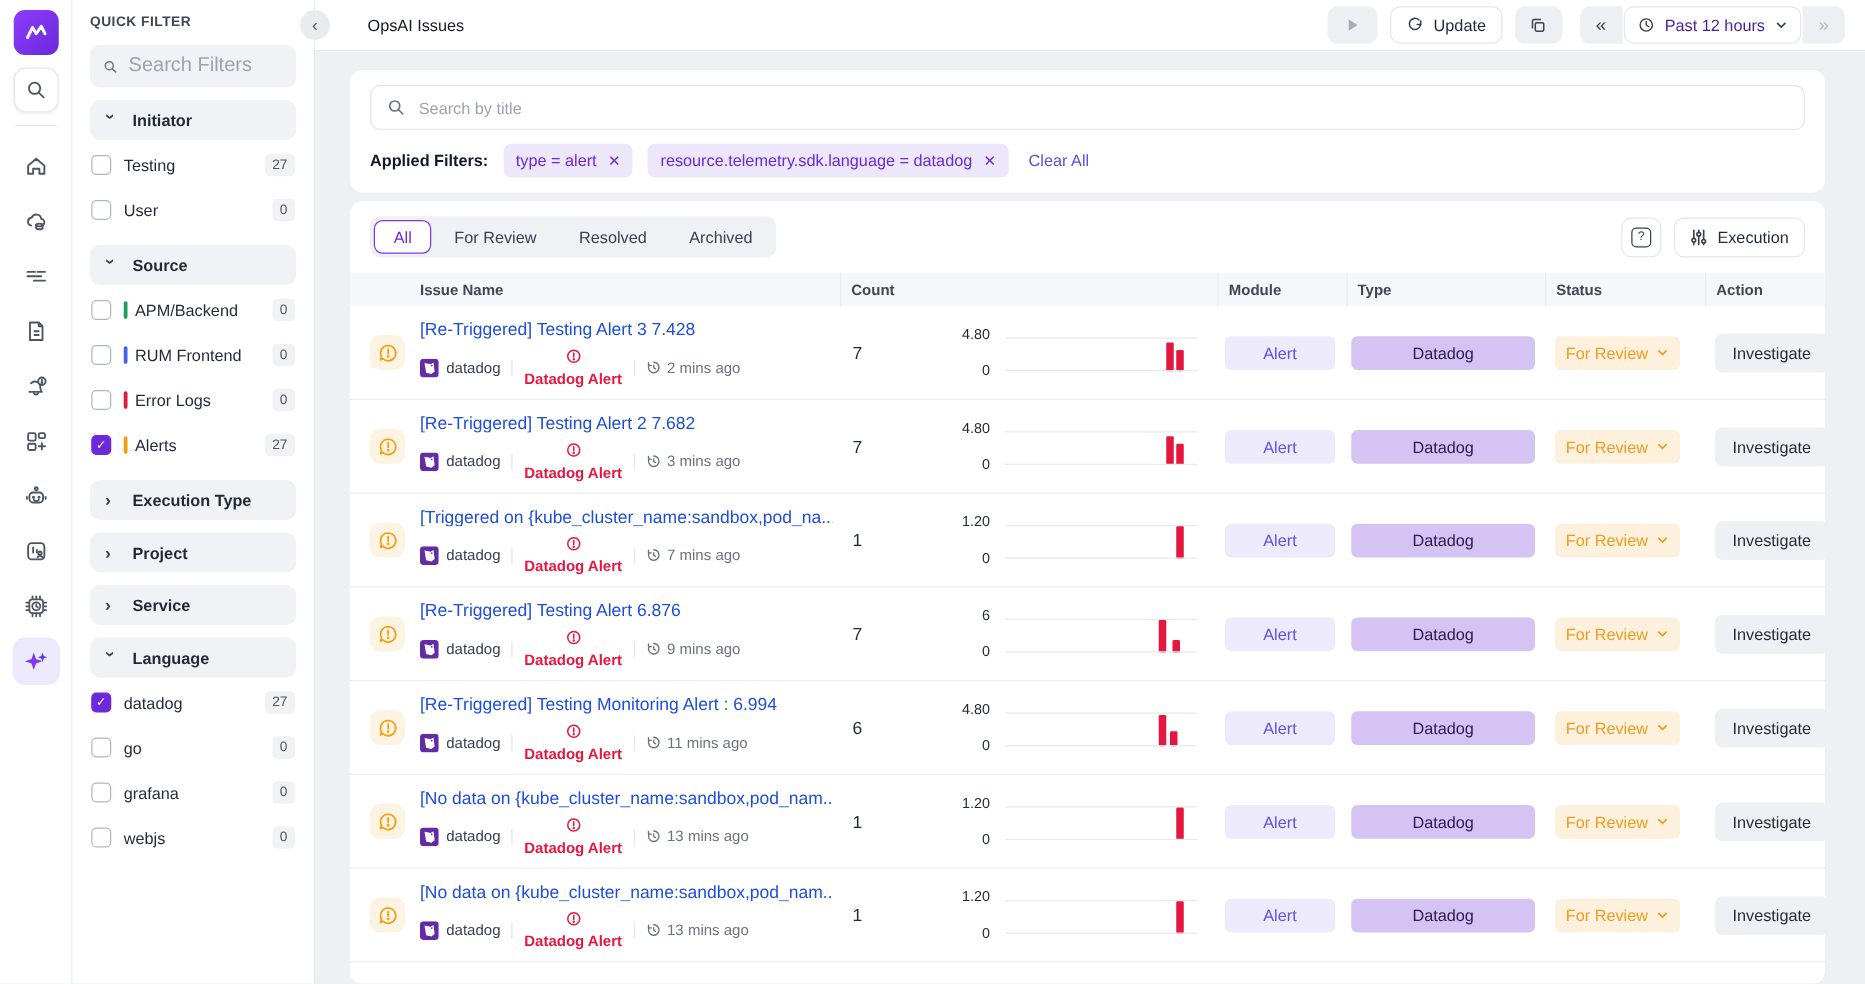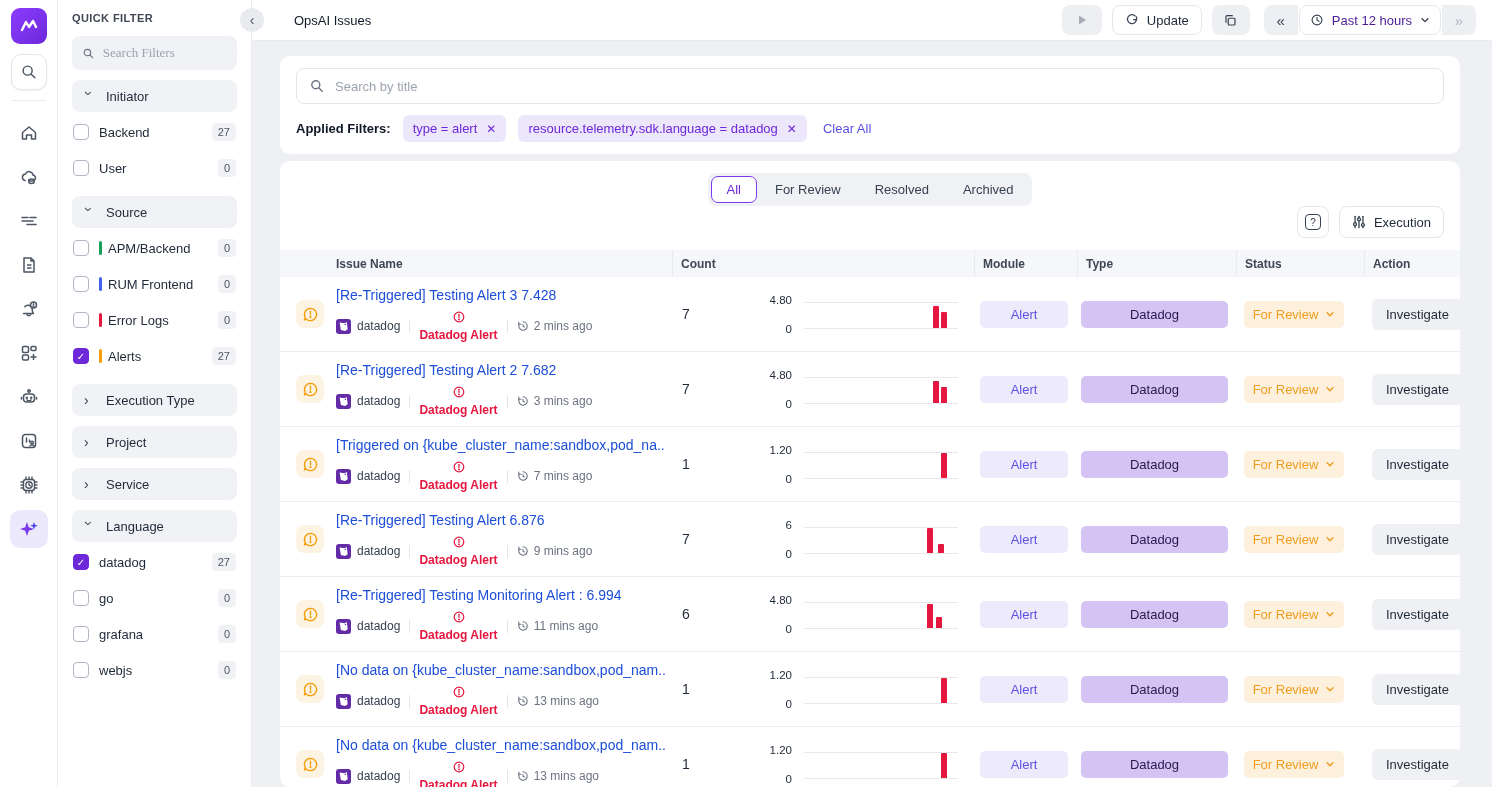--- a/index.html
+++ b/index.html
@@ -22,24 +22,24 @@
   .rail-icon { width:38px; height:38px; display:grid; place-items:center; background:transparent;
     border:none; border-radius:10px; margin:3px 0; }
   .rail-icon.active { background:#ece9fd; }
 
   
   .filter-panel { width:194px; background:#fff; border-right:1px solid #e8eaee; padding:10px 14px;
     flex-shrink:0; overflow:hidden; }
   .qf-title { font-size:11px; font-weight:700; color:#3f4754; letter-spacing:.4px; margin:2px 0 12px; }
   .qf-search { display:flex; align-items:center; gap:8px; background:#f1f2f5; border-radius:8px;
     height:34px; padding:0 10px; margin-bottom:6px; }
-  .qf-search input { border:none; background:transparent; outline:none; font-size:13px; color:#737373; width:100%;font-family:Liberation Serif, serif; }
+  .qf-search input { border:none; background:transparent; outline:none; font-size:16px; color:#737373; width:100%; }
   .qf-search input::placeholder { color:#9ca3af; }
   .qf-section-header { display:flex; align-items:center; gap:12px; background:#f1f2f5; border-radius:8px;
-    height:32px; padding:0 12px; font-size:13px; font-weight:400; color:#1f2937; margin:10px 0 2px; }
+    height:32px; padding:0 12px; font-size:13px; font-weight:700; color:#1f2937; margin:10px 0 2px; }
   .chev { font-size:14px; color:#374151; line-height:1; display:inline-block; width:10px; }
   .chev.down { transform:rotate(90deg); }
   .qf-item { display:flex; align-items:center; gap:10px; height:36px; font-size:13px; color:#1f2937; padding:0 1px; }
   .qf-checkbox { width:16px; height:16px; border:1.5px solid #b0b7c3; border-radius:4px; flex-shrink:0;
     display:grid; place-items:center; font-size:10px; color:transparent; background:#fff; }
   .qf-checkbox.checked { background:#6d28d9; border-color:#6d28d9; color:#fff; }
   .qf-colorbar { width:3px; height:14px; border-radius:2px; flex-shrink:0; margin-right:-4px; }
   .qf-count { margin-left:auto; background:#f1f2f5; border-radius:4px; font-size:11px; color:#4b5563;
     padding:3px 6px; min-width:16px; text-align:center; }
 
@@ -73,21 +73,21 @@
   .title-search input::placeholder { color:#9ca3af; }
   .applied-row { display:flex; align-items:center; gap:12px; margin-top:11px;text-align:right; }
   .applied-label { font-size:13px; font-weight:700; color:#111827; }
   .chip { display:inline-flex; align-items:center; gap:9px; background:#ece7fb; color:#6d28d9;
     font-size:13px; border-radius:6px; padding:6px 10px; }
   .chip .x { font-size:12px; cursor:pointer; color:#6d28d9; }
   .clear-all { color:#5b4fe0; font-size:13px; text-decoration:none; margin-left:4px; cursor:pointer; }
 
   
   .table-card { flex:1; display:flex; flex-direction:column; overflow:hidden; padding-top:12px; }
-  .tabs-row { display:flex; align-items:center; padding:0 16px 12px;flex-direction:column; }
+  .tabs-row { display:flex; align-items:center; padding:0 16px 12px; }
   .tabs { display:flex; background:#f0f1f4; border-radius:8px; padding:3px; gap:2px; }
   .tab { font-size:13px; color:#374151; padding:5px 15px; border:1px solid transparent; border-radius:7px;
     background:transparent; }
   .tab.active { background:#fff; border-color:#7c3aed; color:#6d28d9; }
   .tabs-actions { margin-left:auto; display:flex; gap:10px; }
   .help-btn { width:32px; height:32px; border:1px solid #e3e6ea; border-radius:8px; background:#fff;
     display:grid; place-items:center; }
   .help-glyph { width:16px; height:16px; border:1.3px solid #374151; border-radius:4px; font-size:10px;
     color:#374151; display:grid; place-items:center; }
   .customize-btn { height:32px; border:1px solid #e3e6ea; border-radius:8px; background:#fff; display:flex;
@@ -251,21 +251,21 @@
     <div id="qf-sections">
         <div class="qf-section">
     <div class="qf-section-header">
       <span class="chev down">›</span>
       <span>Initiator</span>
     </div>
     <div>
             <div class="qf-item">
     <span class="qf-checkbox"></span>
 
-    <span>Backend</span>
+    <span>Testing</span>
     <span class="qf-count">27</span>
   </div>
             <div class="qf-item">
     <span class="qf-checkbox"></span>
 
     <span>User</span>
     <span class="qf-count">0</span>
   </div>
           </div>
   </div>

